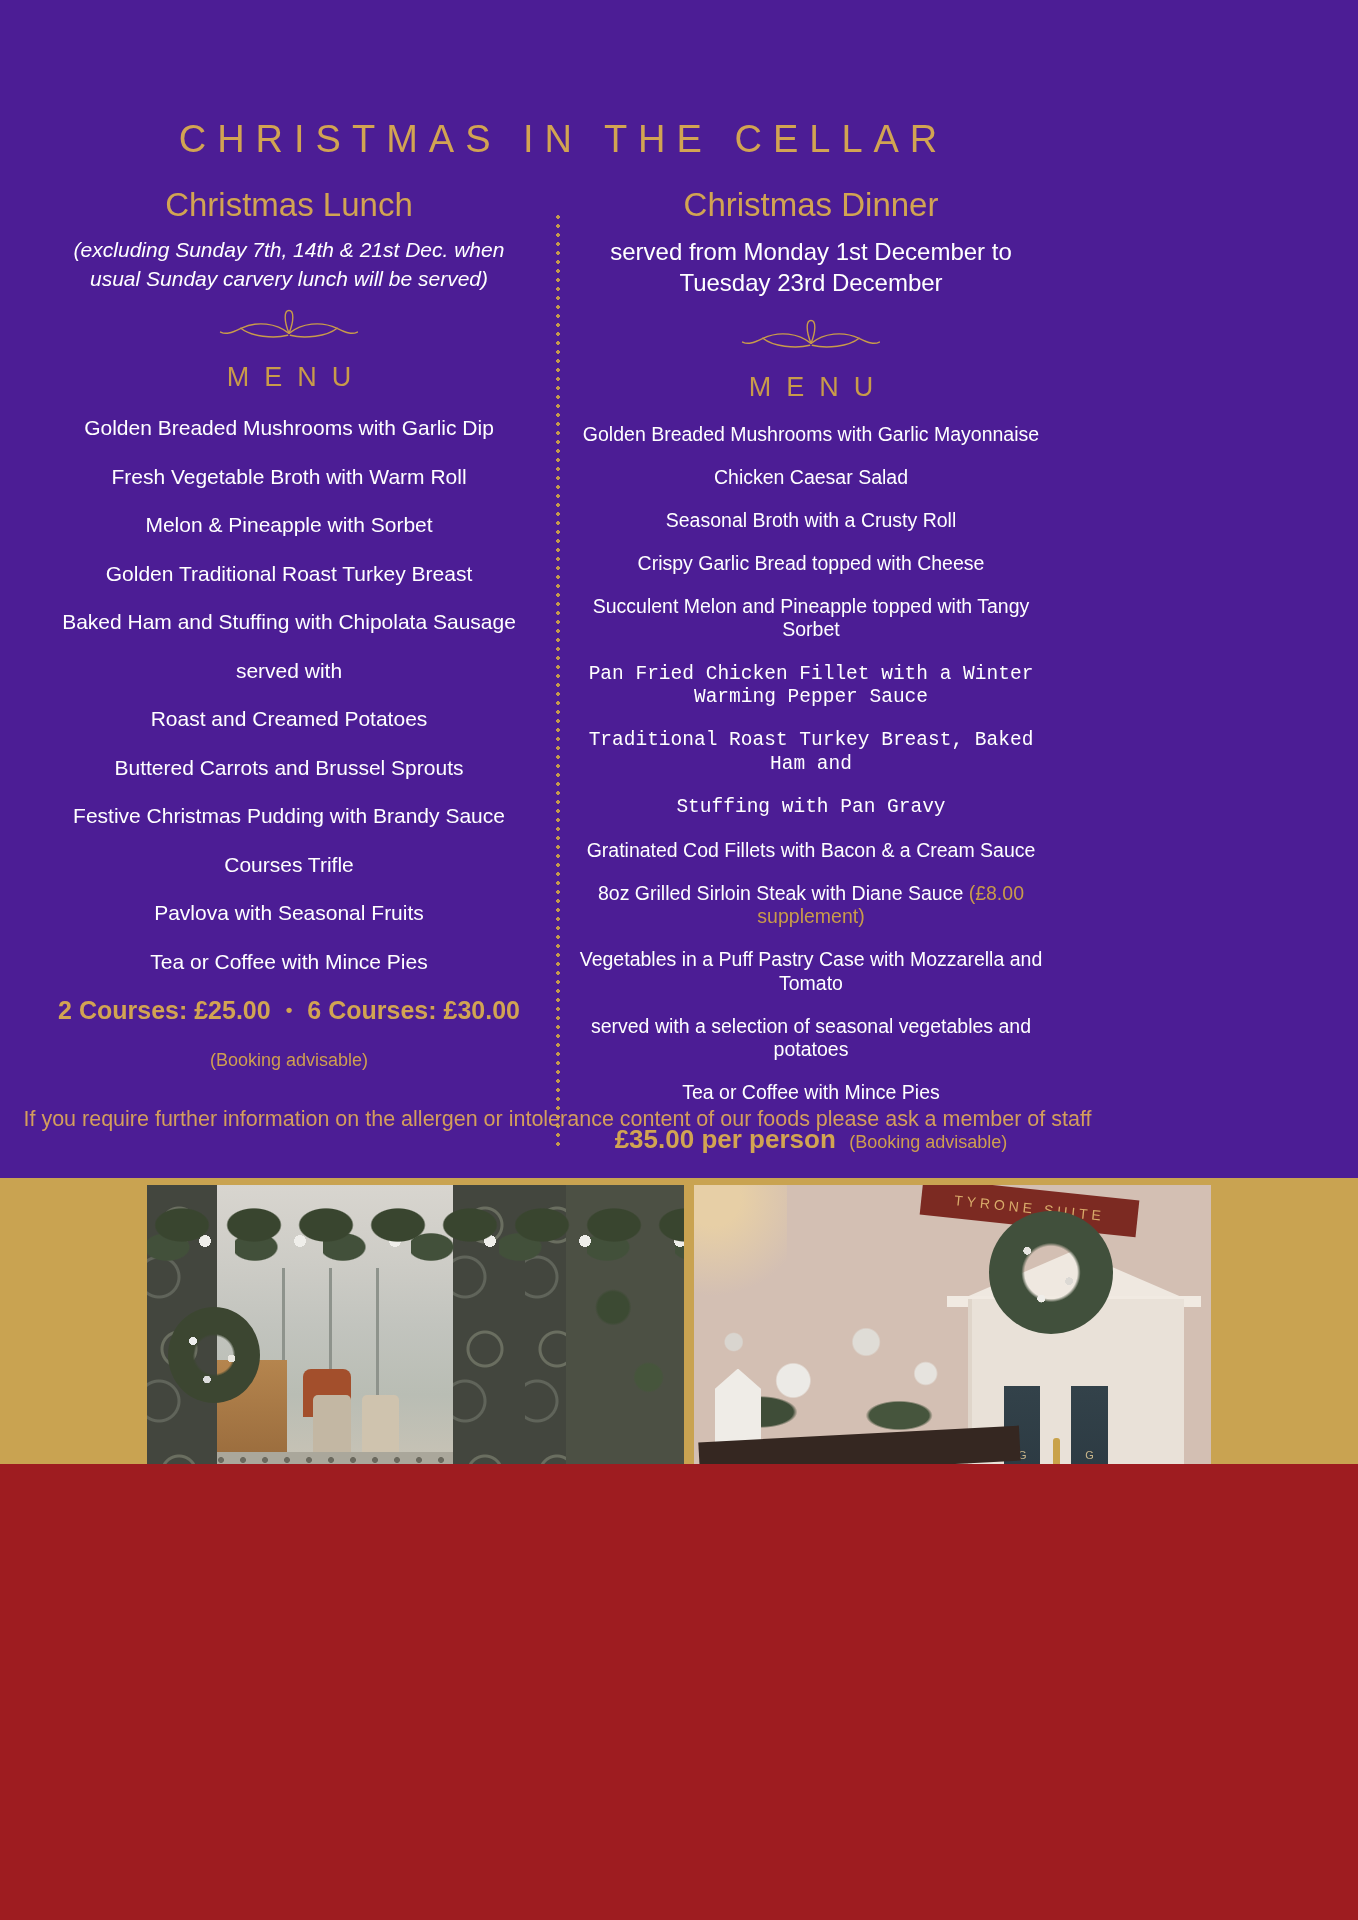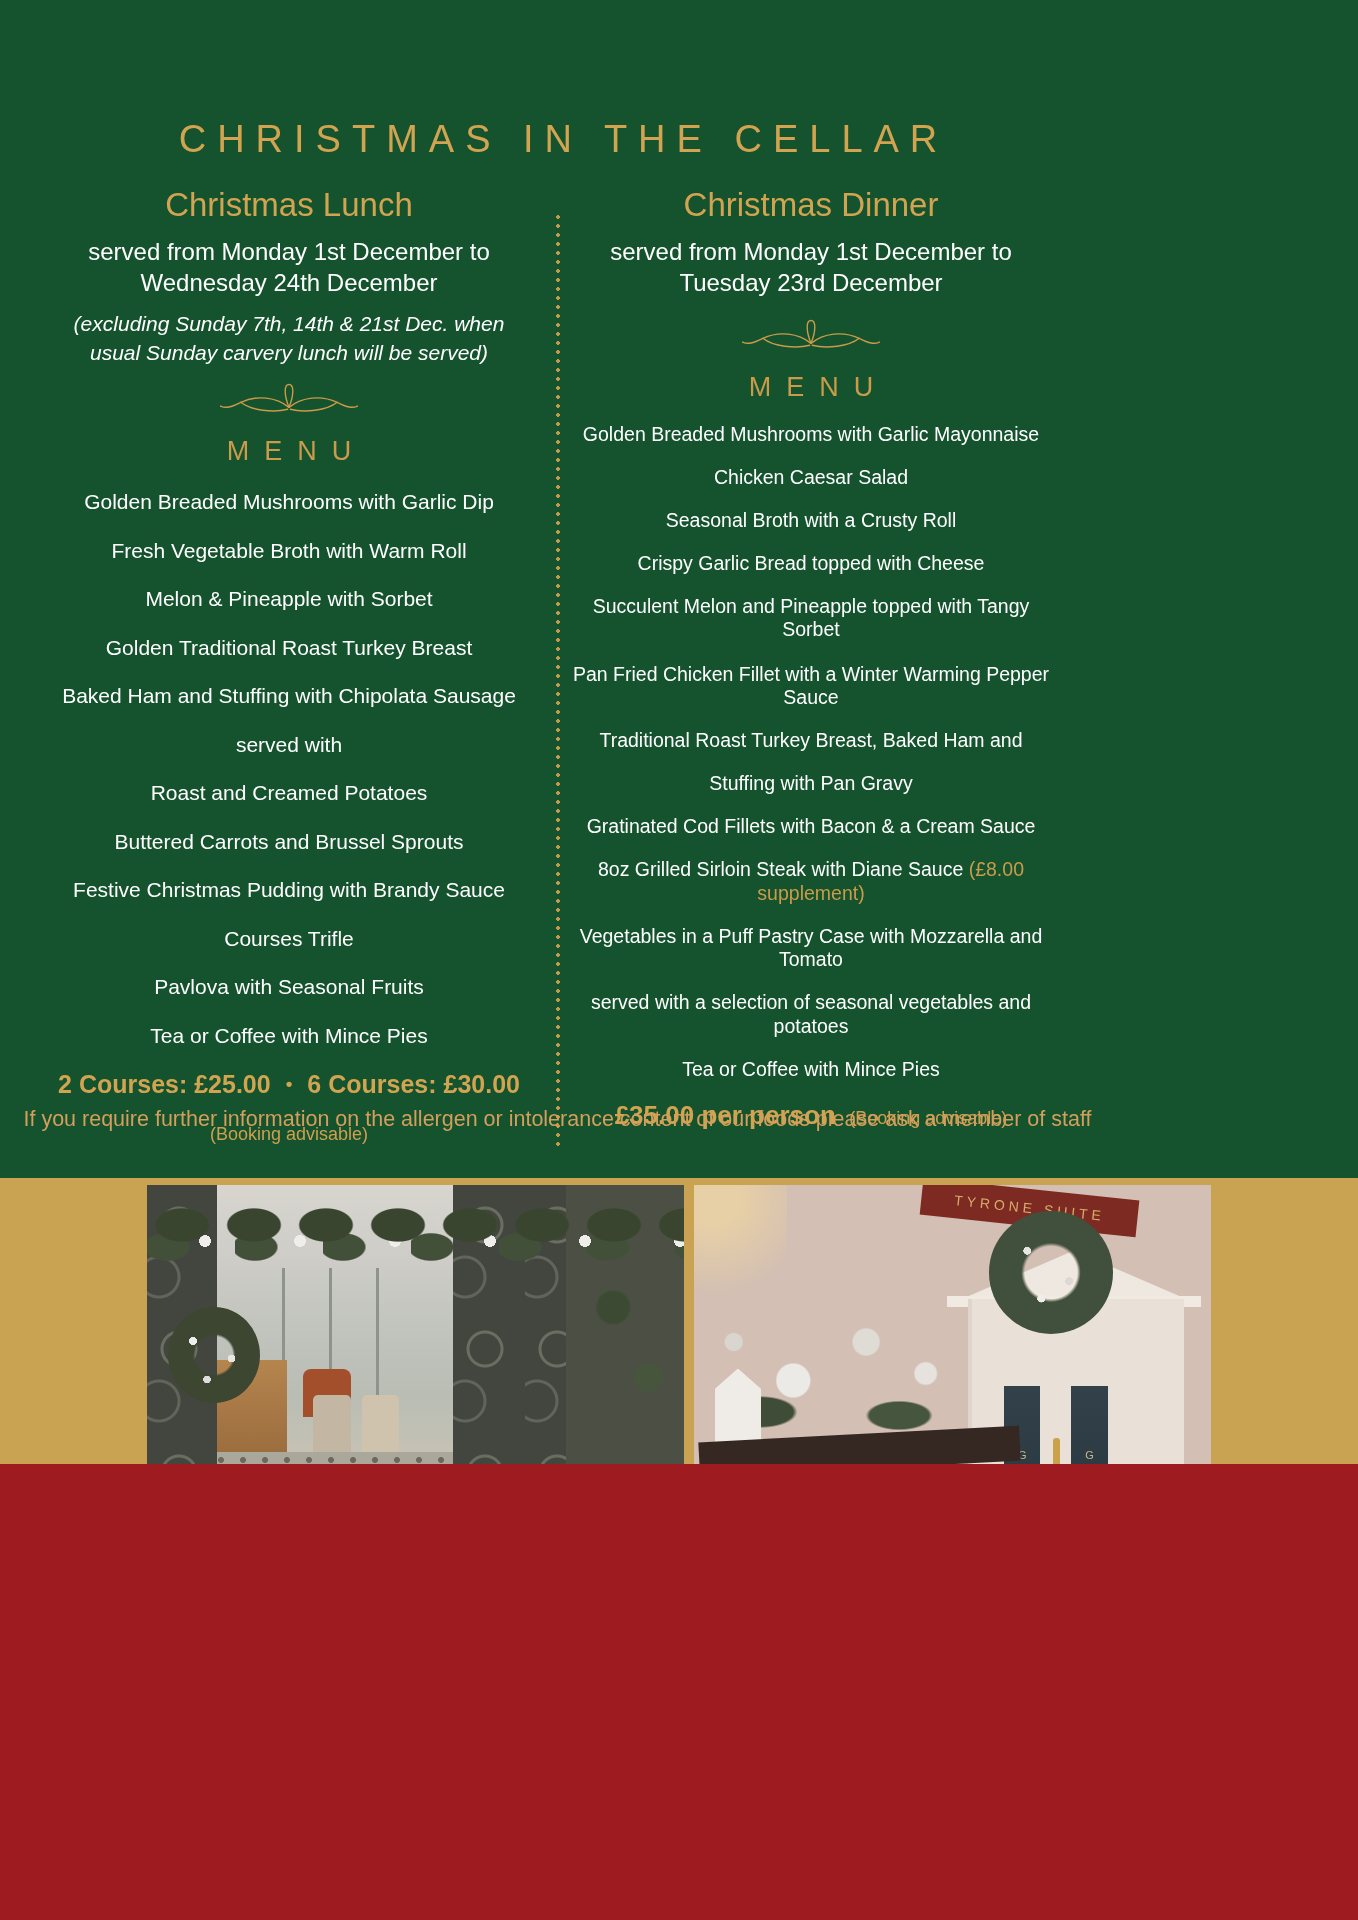--- a/index.html
+++ b/index.html
@@ -1,16 +1,16 @@
 <!DOCTYPE html>
 <html><head>
 <meta charset="utf-8">
 <style>
   html,body{margin:0;padding:0;background:#9e1c20;}
-  .page{position:relative;width:1358px;height:1464px;overflow:hidden;background:#14532d;
+  .page{position:relative;width:1358px;height:1464px;overflow:hidden;background:#4c1d95;
         font-family:"Liberation Sans","DejaVu Sans",sans-serif;-webkit-font-smoothing:antialiased;}
 
   
   .title{position:absolute;top:118px;left:0;width:1115px;box-sizing:border-box;padding-left:12px;
          text-align:center;font-size:38px;font-weight:400;letter-spacing:11px;color:#d2a452;margin:0;}
 
   
   .columns{position:absolute;top:186px;left:0;width:1115px;display:flex;}
   .col{box-sizing:border-box;text-align:center;color:#ffffff;}
   .col.lunch{width:557px;padding-left:21px;}
@@ -32,21 +32,21 @@
   .lunch .starters{margin-top:16px;}
   .lunch .mains{margin-top:13px;}
   .lunch .desserts{margin-top:18px;}
   .lunch .finisher{margin-top:10px;font-size:21px;line-height:27.5px;}
   .pricing{margin-top:13px;color:#d2a452;font-weight:700;font-size:25px;}
   .pricing .sep{margin:0 15px;font-size:19px;vertical-align:3px;}
   .booking{color:#cf9f50;font-size:18px;margin-top:8px;font-weight:400;}
 
   .dinner .item{font-size:19.5px;line-height:23.5px;}
   .dinner .starters{margin-top:9px;}
-  .dinner .mains-roast{margin-top:21px;}
+  .dinner .mains-roast{margin-top:21px;font-family:Liberation Mono, monospace;}
   .dinner .mline{margin-top:6px;}
   .dinner .desserts{margin-top:26px;}
   .dinner .desserts .item{line-height:24.5px;}
   .dinner .finisher{margin-top:15px;font-size:19.5px;}
   .dinner .price-line{margin-top:11px;}
   .price-big{font-size:26px;font-weight:700;color:#d2a452;}
   .price-book{font-size:18px;color:#cf9f50;margin-left:9px;font-weight:400;}
   .supplement{color:#c99b4a;}
 
   .allergen{position:absolute;top:1107px;left:0;width:1115px;text-align:center;
@@ -157,21 +157,20 @@
 <div class="page">
 
   <h1 class="title">CHRISTMAS IN THE CELLAR</h1>
 
   <div class="divider"></div>
 
   <div class="columns">
 
     <section class="col lunch">
       <h2>Christmas Lunch</h2>
-      <p class="dates">served from Monday 1st December to Wednesday 24th December</p>
       <p class="note">(excluding Sunday 7th, 14th &amp; 21st Dec. when usual Sunday carvery lunch will be served)</p>
 
       <div class="flourish">
         <svg class="flourish-svg" viewBox="0 0 240 64">
           <g fill="none" stroke="#c99b4a" stroke-width="2.2" stroke-linecap="round">
             <path d="M120 42 C 112 22 112 6 120 6 C 128 6 128 22 120 42"></path>
             <path d="M120 42 C 100 26, 70 22, 44 34 C 28 42, 20 44, 12 40"></path>
             <path d="M120 42 C 140 26, 170 22, 196 34 C 212 42, 220 44, 228 40"></path>
             <path d="M44 34 C 60 47 96 51 118 45"></path>
             <path d="M196 34 C 180 47 144 51 122 45"></path>

